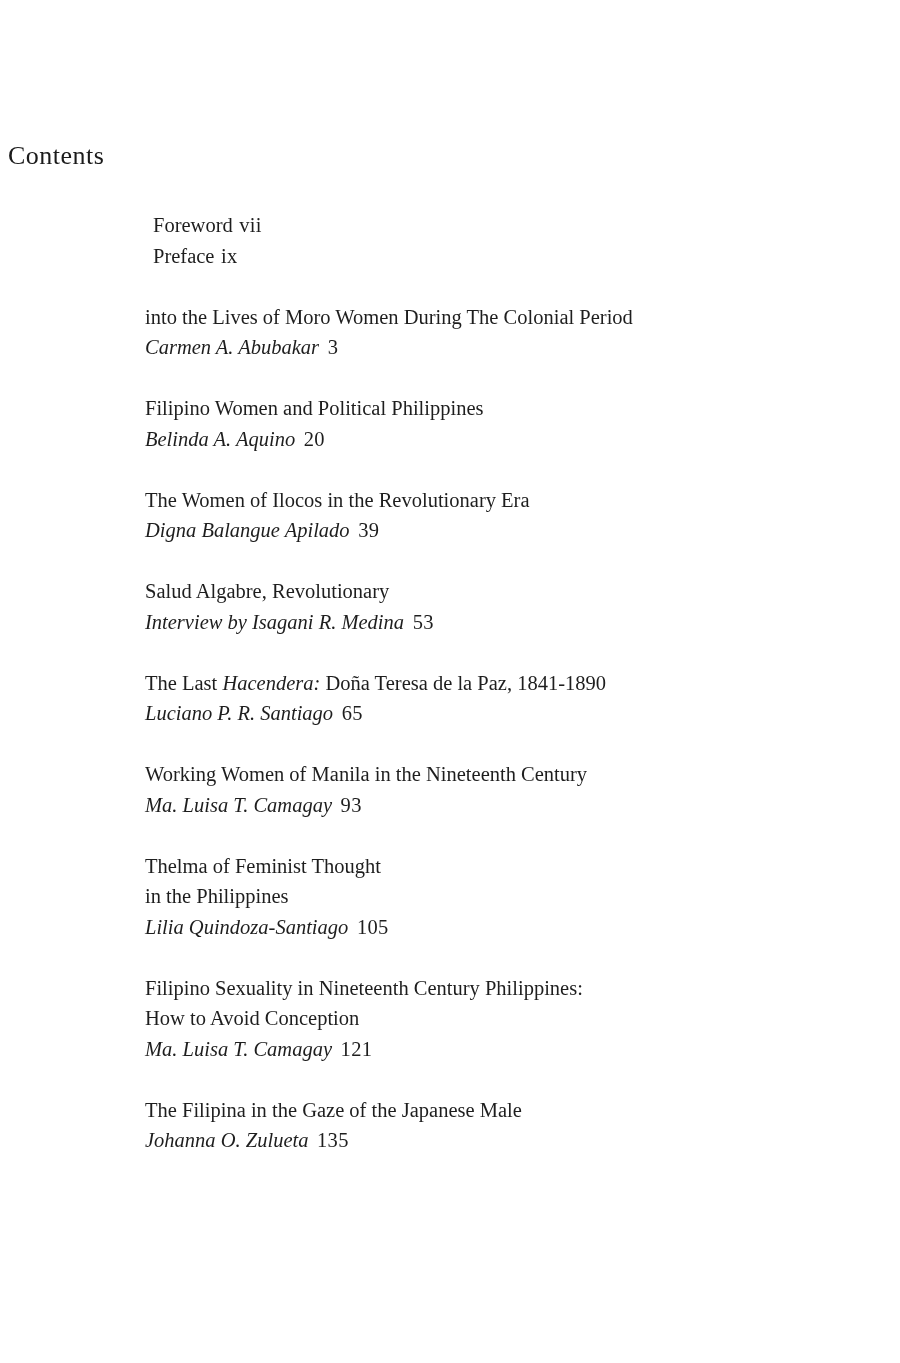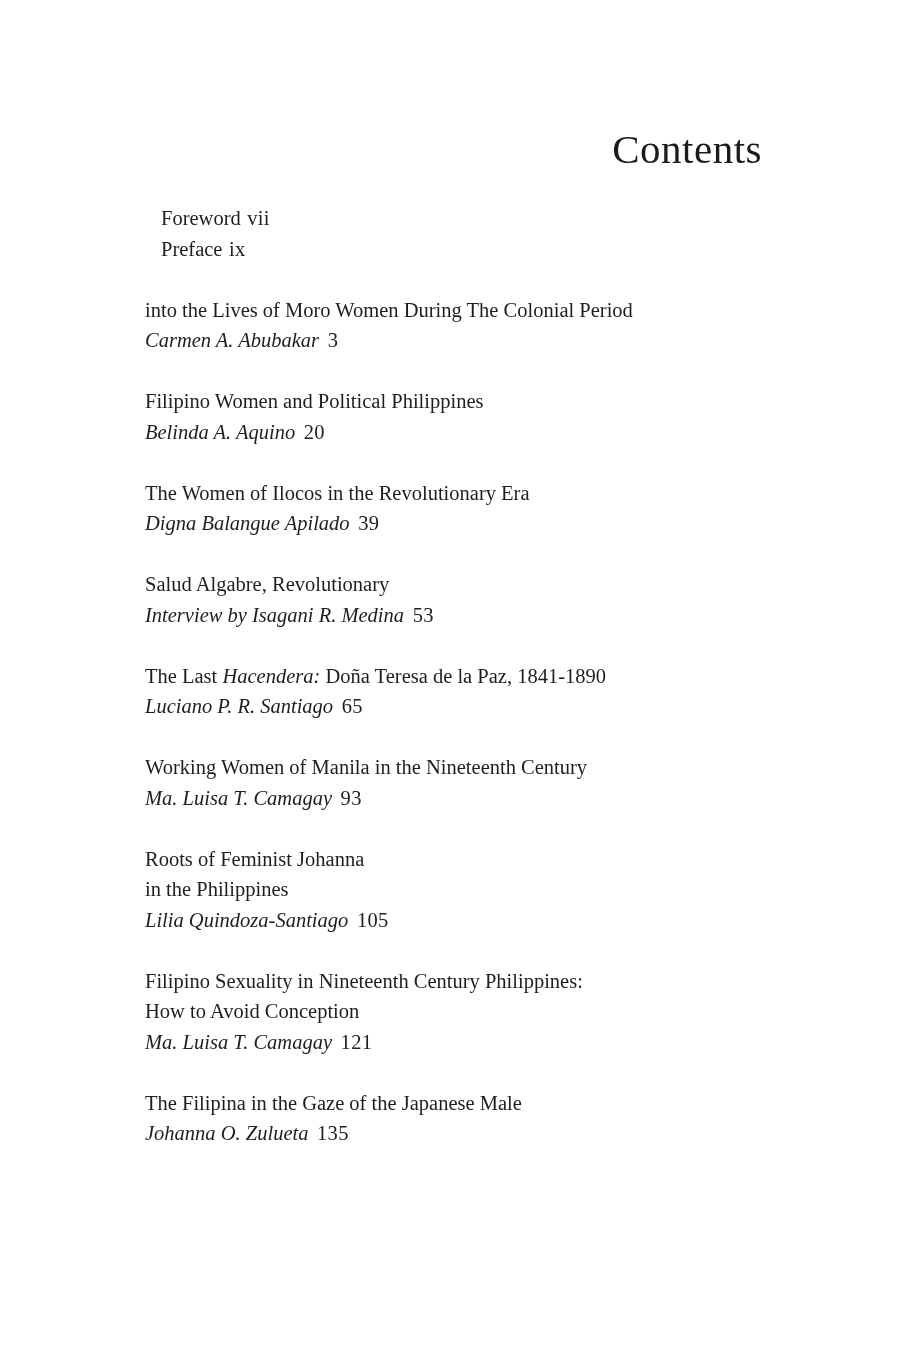--- a/index.html
+++ b/index.html
@@ -7,35 +7,34 @@
     position: relative;
     width: 900px;
     height: 1363px;
     margin: 0 auto;
     background: #ffffff;
     color: #1e1e1e;
     font-family: "Liberation Serif", "DejaVu Serif", serif;
     overflow: hidden;
   }
   .heading {
-    margin: 1px;
+    margin: 8px;
     padding: 128px 137px 0 0;
-    text-align: right;
-    font-size: 41px;
+    font-size: 26px;
     line-height: 40px;
     font-weight: 400;
     letter-spacing: 0.5px;
     color: #1b1b1b;
   }
   .toc {
     margin: 34px 60px 0 145px;
     font-size: 20.5px;
     line-height: 30.5px;
   }
-  .front-matter { margin: 16px; }
+  .front-matter { margin: 8px; }
   .toc-entry { margin-top: 30.5px; }
   .line { white-space: nowrap; }
   .italic { font-style: italic; }
   .author-line { font-style: italic; }
   .pagenum {
     font-style: normal;
     margin-left: 0.42em;
     letter-spacing: 0.3px;
   }
   .front-line .pagenum { margin-left: 0.32em; }
@@ -69,21 +68,21 @@
         </div>
         <div class="toc-entry">
           <div class="line title-line"><span>The Last </span><span class="italic">Hacendera:</span><span> Doña Teresa de la Paz, 1841-1890</span></div>
           <div class="line author-line"><span>Luciano P. R. Santiago</span><span class="pagenum">65</span></div>
         </div>
         <div class="toc-entry">
           <div class="line title-line"><span>Working Women of Manila in the Nineteenth Century</span></div>
           <div class="line author-line"><span>Ma. Luisa T. Camagay</span><span class="pagenum">93</span></div>
         </div>
         <div class="toc-entry">
-          <div class="line title-line"><span>Roots of Feminist Johanna</span></div>
+          <div class="line title-line"><span>Thelma of Feminist Thought</span></div>
           <div class="line title-line"><span>in the Philippines</span></div>
           <div class="line author-line"><span>Lilia Quindoza-Santiago</span><span class="pagenum">105</span></div>
         </div>
         <div class="toc-entry">
           <div class="line title-line"><span>Filipino Sexuality in Nineteenth Century Philippines:</span></div>
           <div class="line title-line"><span>How to Avoid Conception</span></div>
           <div class="line author-line"><span>Ma. Luisa T. Camagay</span><span class="pagenum">121</span></div>
         </div>
         <div class="toc-entry">
           <div class="line title-line"><span>The Filipina in the Gaze of the Japanese Male</span></div>

